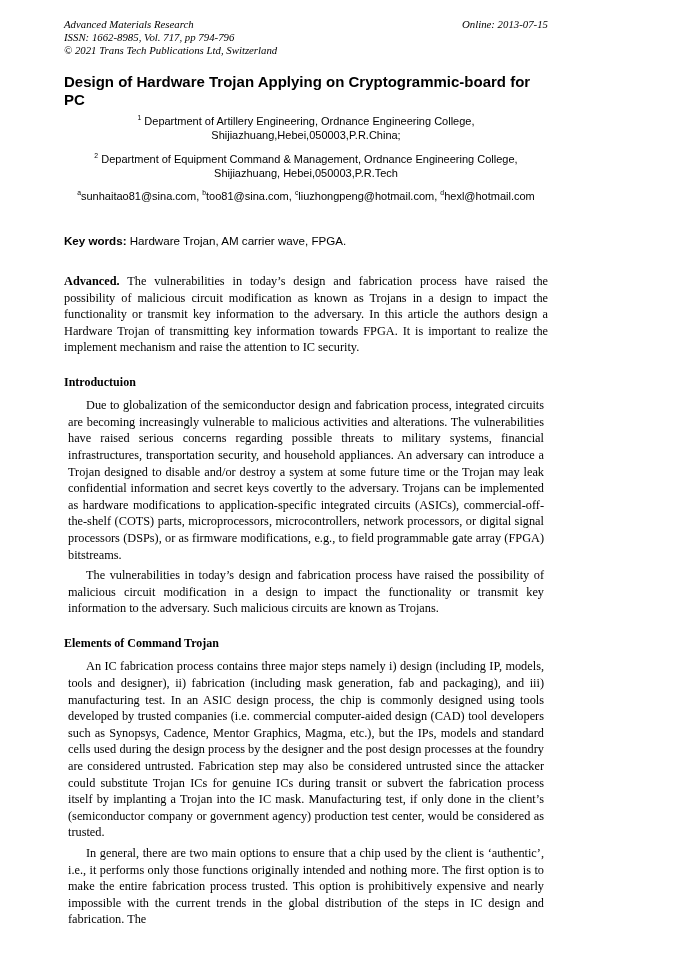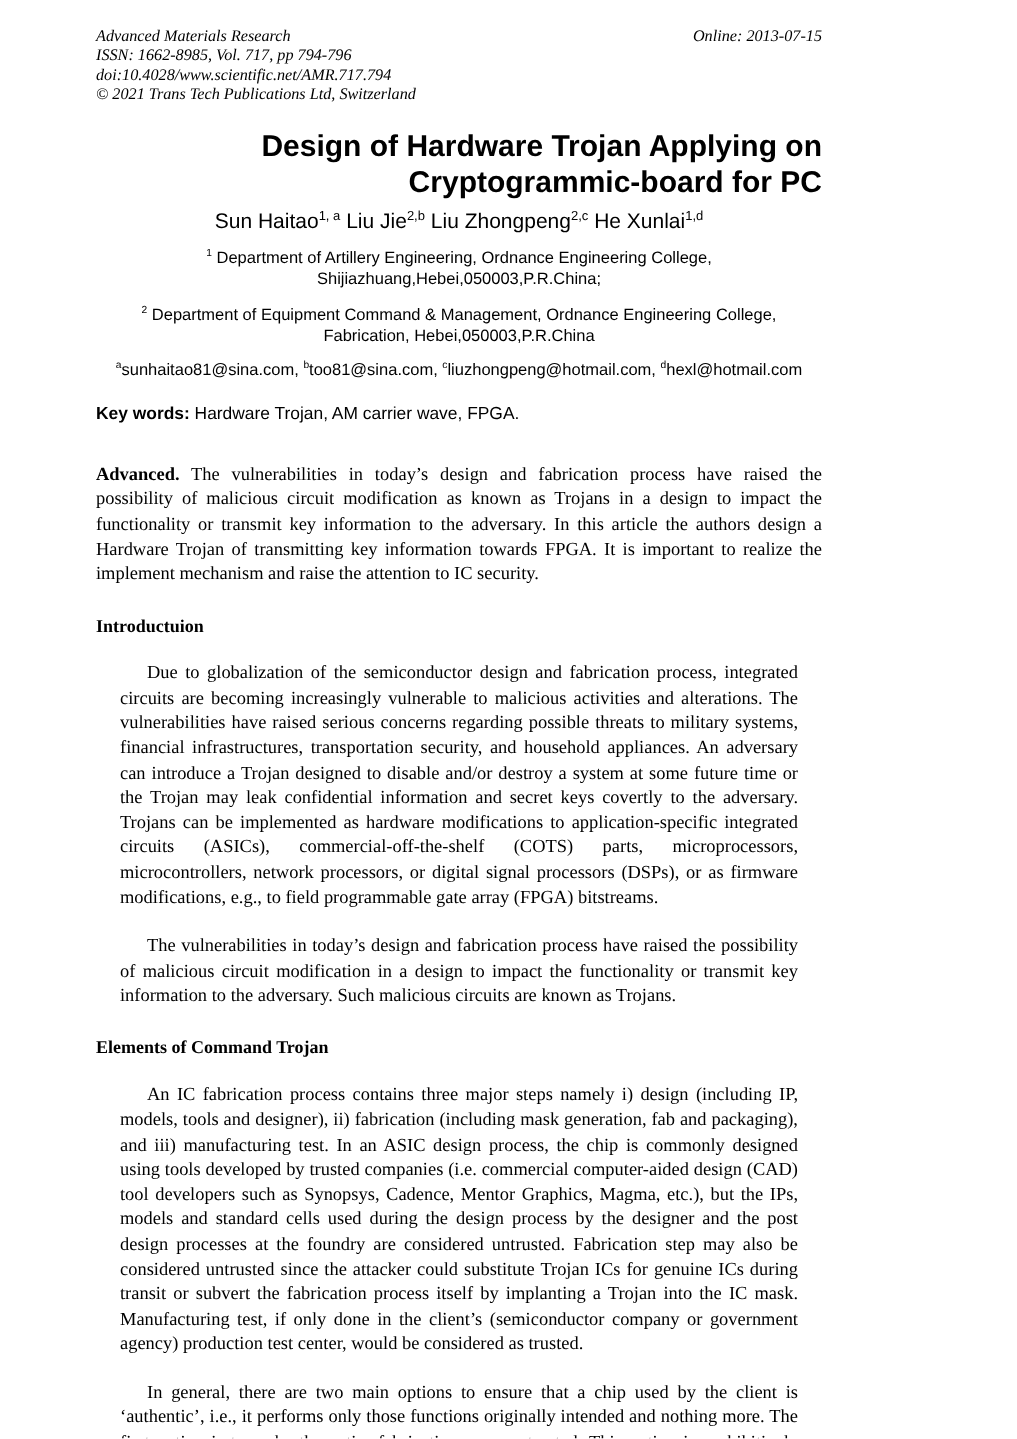--- a/index.html
+++ b/index.html
@@ -11,81 +11,79 @@
   
   .jheader{
     display:flex;justify-content:space-between;align-items:flex-start;
     font-family:"Liberation Serif",serif;font-style:italic;
     font-size:10.8px;line-height:1.2;
   }
   .jheader .left div{white-space:nowrap;}
   
   .title{
     font-family:"Liberation Sans",sans-serif;font-weight:bold;
-    font-size:20px;text-align:right;margin:16px 0 5px 0;line-height:1.2;
+    font-size:15px;text-align:left;margin:16px 0 5px 0;line-height:1.2;
   }
   .authors{
     text-align:center;font-family:"Liberation Sans",sans-serif;
     font-size:14px;margin:0 0 10px 0;
   }
   .authors sup,.affiliation sup,.emails sup{font-size:62%;line-height:0;}
   .affiliation{
     text-align:center;font-family:"Liberation Sans",sans-serif;
     font-size:11px;line-height:1.32;margin-bottom:9px;
   }
   .emails{
     text-align:center;font-family:"Liberation Sans",sans-serif;
     font-size:11px;margin:2px 0 0 0;
   }
   .keywords{
     font-family:"Liberation Sans",sans-serif;font-size:11.6px;
-    margin-top:16px;
+    margin-top:32px;
   }
   .keywords b{font-weight:bold;}
   .abstract{
     font-family:"Liberation Serif",serif;font-size:12.3px;
     line-height:1.35;text-align:justify;margin-top:26px;
   }
   .abstract b{font-weight:bold;}
   .body-sections h2{
     font-family:"Liberation Serif",serif;font-size:12px;font-weight:bold;
     margin:19px 0 8px 0;line-height:1.2;
   }
   .body-sections p{
     font-family:"Liberation Serif",serif;font-size:12.3px;
-    line-height:1.35;text-align:justify;margin:16px;text-indent:18px;
+    line-height:1.35;text-align:justify;margin:4px;text-indent:18px;
   }
 </style>
 </head>
 <body>
 
 <div class="page">
 
   <div class="jheader">
     <div class="left">
         <div>Advanced Materials Research</div>
         <div>ISSN: 1662-8985, Vol. 717, pp 794-796</div>
-        <div>doi:10.4028/www.scientific.net/AMR.717.794</div>
         <div>© 2021 Trans Tech Publications Ltd, Switzerland</div>
       </div>
     <div class="right">Online: 2013-07-15</div>
   </div>
 
   <div class="title">Design of Hardware Trojan Applying on Cryptogrammic-board for PC</div>
 
-  <div class="authors"><span>Sun Haitao</span><sup>1, a</sup> <span>Liu Jie</span><sup>2,b</sup> <span>Liu Zhongpeng</span><sup>2,c</sup> <span>He Xunlai</span><sup>1,d</sup></div>
 
   <div id="affiliations">
       <div class="affiliation">
         <div><sup>1</sup> Department of Artillery Engineering, Ordnance Engineering College,</div>
         <div>Shijiazhuang,Hebei,050003,P.R.China;</div>
       </div>
       <div class="affiliation">
         <div><sup>2</sup> Department of Equipment Command &amp; Management, Ordnance Engineering College,</div>
-        <div>Fabrication, Hebei,050003,P.R.China</div>
+        <div>Shijiazhuang, Hebei,050003,P.R.Tech</div>
       </div>
     </div>
 
   <div class="emails"><sup>a</sup><span>sunhaitao81@sina.com</span>, <sup>b</sup><span>too81@sina.com</span>, <sup>c</sup><span>liuzhongpeng@hotmail.com</span>, <sup>d</sup><span>hexl@hotmail.com</span></div>
 
   <div class="keywords">
     <b>Key words:</b>
     <span>Hardware Trojan, AM carrier wave, FPGA.</span>
   </div>
 

